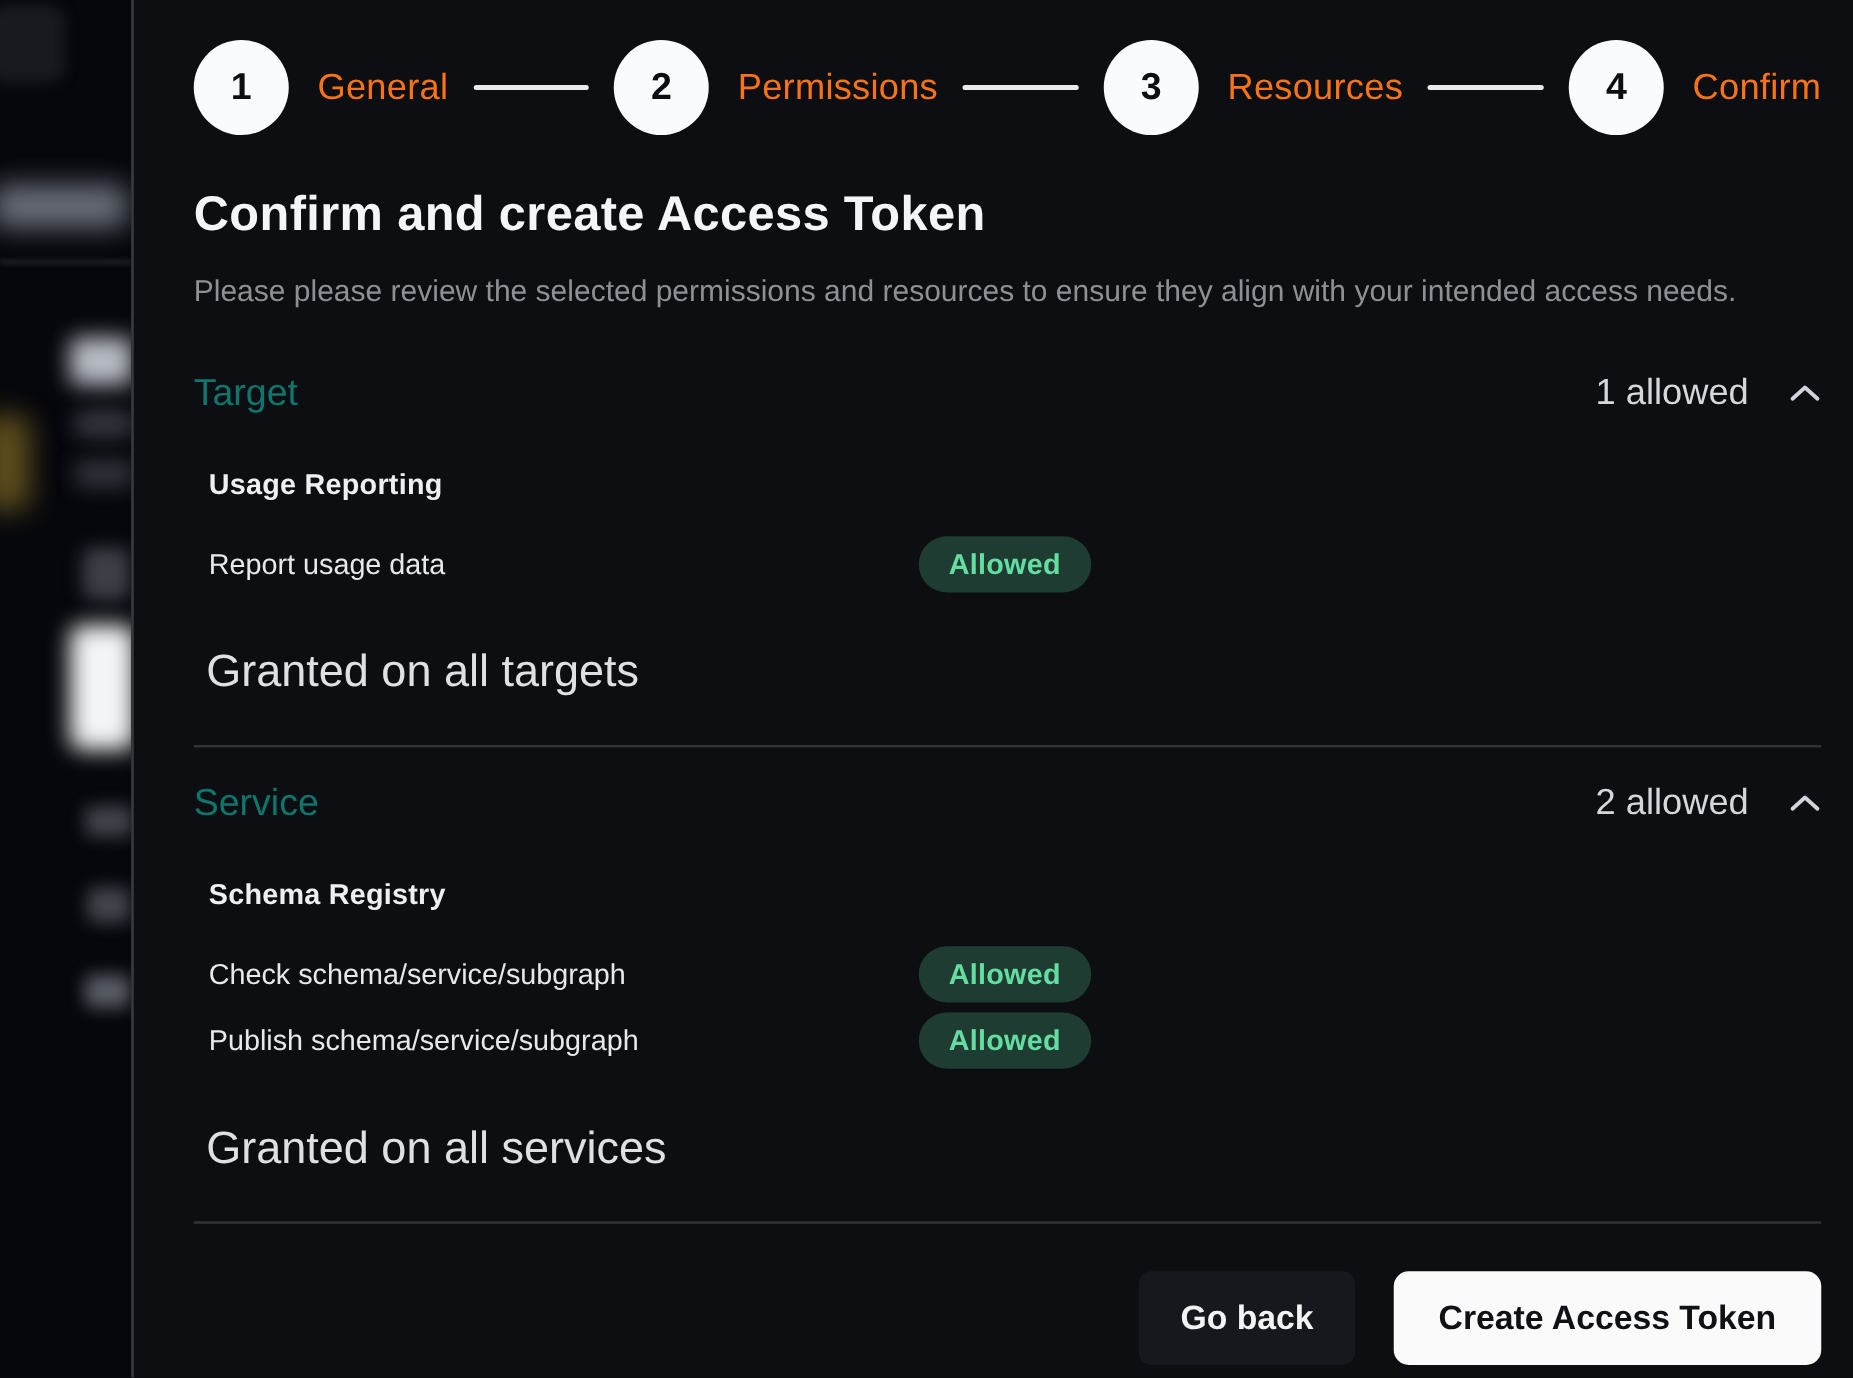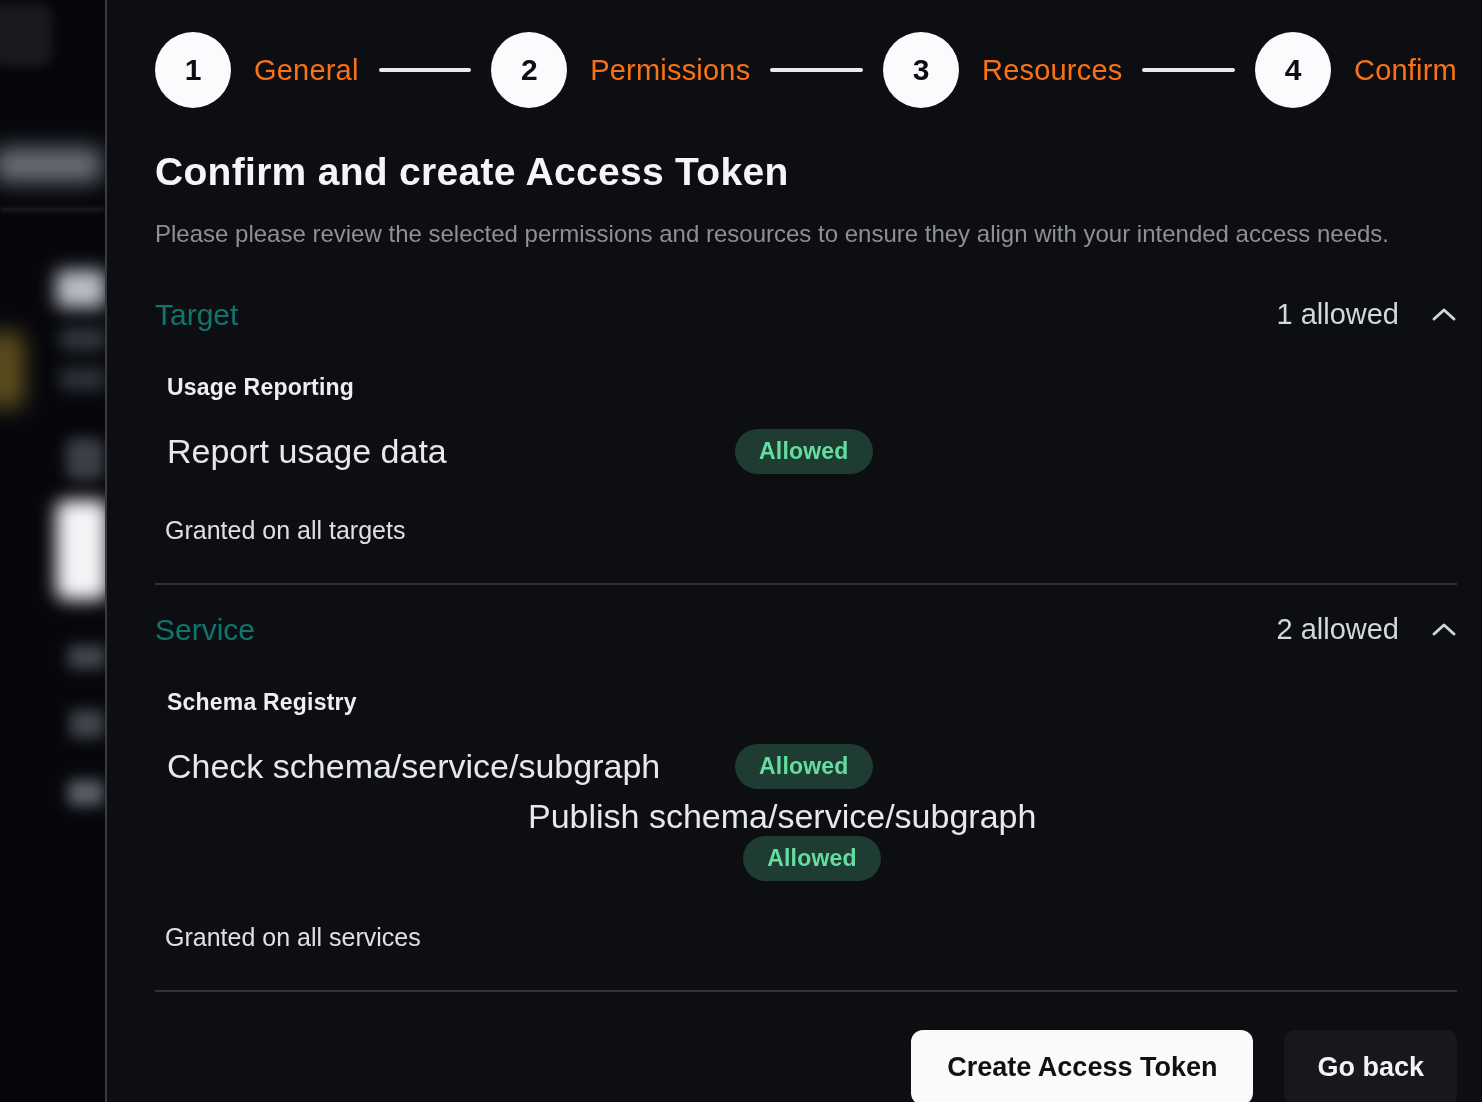--- a/index.html
+++ b/index.html
@@ -75,27 +75,27 @@
   .section-header.first{margin-top:46px;}
   .section-header.later{margin-top:28px;}
   .section-name{font-size:30px;color:#0f766e;}
   .section-right{display:flex;align-items:center;gap:32px;}
   .allowed-count{font-size:29px;color:#d4d7dc;}
   .chevron{display:flex;align-items:center;}
 
   .group{margin-left:12px;margin-top:42px;}
   .group-title{font-size:23px;font-weight:700;color:#edeff2;letter-spacing:.2px;}
   .perm-row{display:flex;align-items:center;margin-top:28px;}
-  .perm-row + .perm-row{margin-top:8px;flex-direction:column;}
-  .perm-label{width:568px;font-size:34px;color:var(--text-normal);}
+  .perm-row + .perm-row{margin-top:8px;}
+  .perm-label{width:568px;font-size:23px;color:var(--text-normal);}
   .badge{
     display:inline-block;background:var(--badge-bg);color:var(--badge-text);
     font-size:23px;font-weight:700;padding:9px 24px;border-radius:999px;letter-spacing:.2px;
   }
-  .granted-note{margin-left:10px;margin-top:42px;font-size:25px;color:#dee0e4;}
+  .granted-note{margin-left:10px;margin-top:42px;font-size:36px;color:#dee0e4;}
   .divider{border:none;border-top:2px solid var(--divider);margin:38px 0 0;}
 
   
   .footer{display:flex;justify-content:flex-end;align-items:center;gap:31px;margin-top:38px;}
   .btn{border:none;cursor:pointer;font-family:inherit;}
   .btn-secondary{
     background:var(--btn-secondary-bg);color:#f2f3f5;
     font-size:27px;font-weight:700;padding:22px 33px;border-radius:10px;
   }
   .btn-primary{
@@ -194,17 +194,17 @@
         <span class="perm-label">Publish schema/service/subgraph</span>
         <span class="badge">Allowed</span>
       </div>
     </div>
     <div class="granted-note">Granted on all services</div>
   </section>
 
   <hr class="divider">
 
   <div class="footer">
+    <button class="btn btn-secondary">Go back</button>
     <button class="btn btn-primary">Create Access Token</button>
-    <button class="btn btn-secondary">Go back</button>
   </div>
 
 </div>
 
 </body></html>

